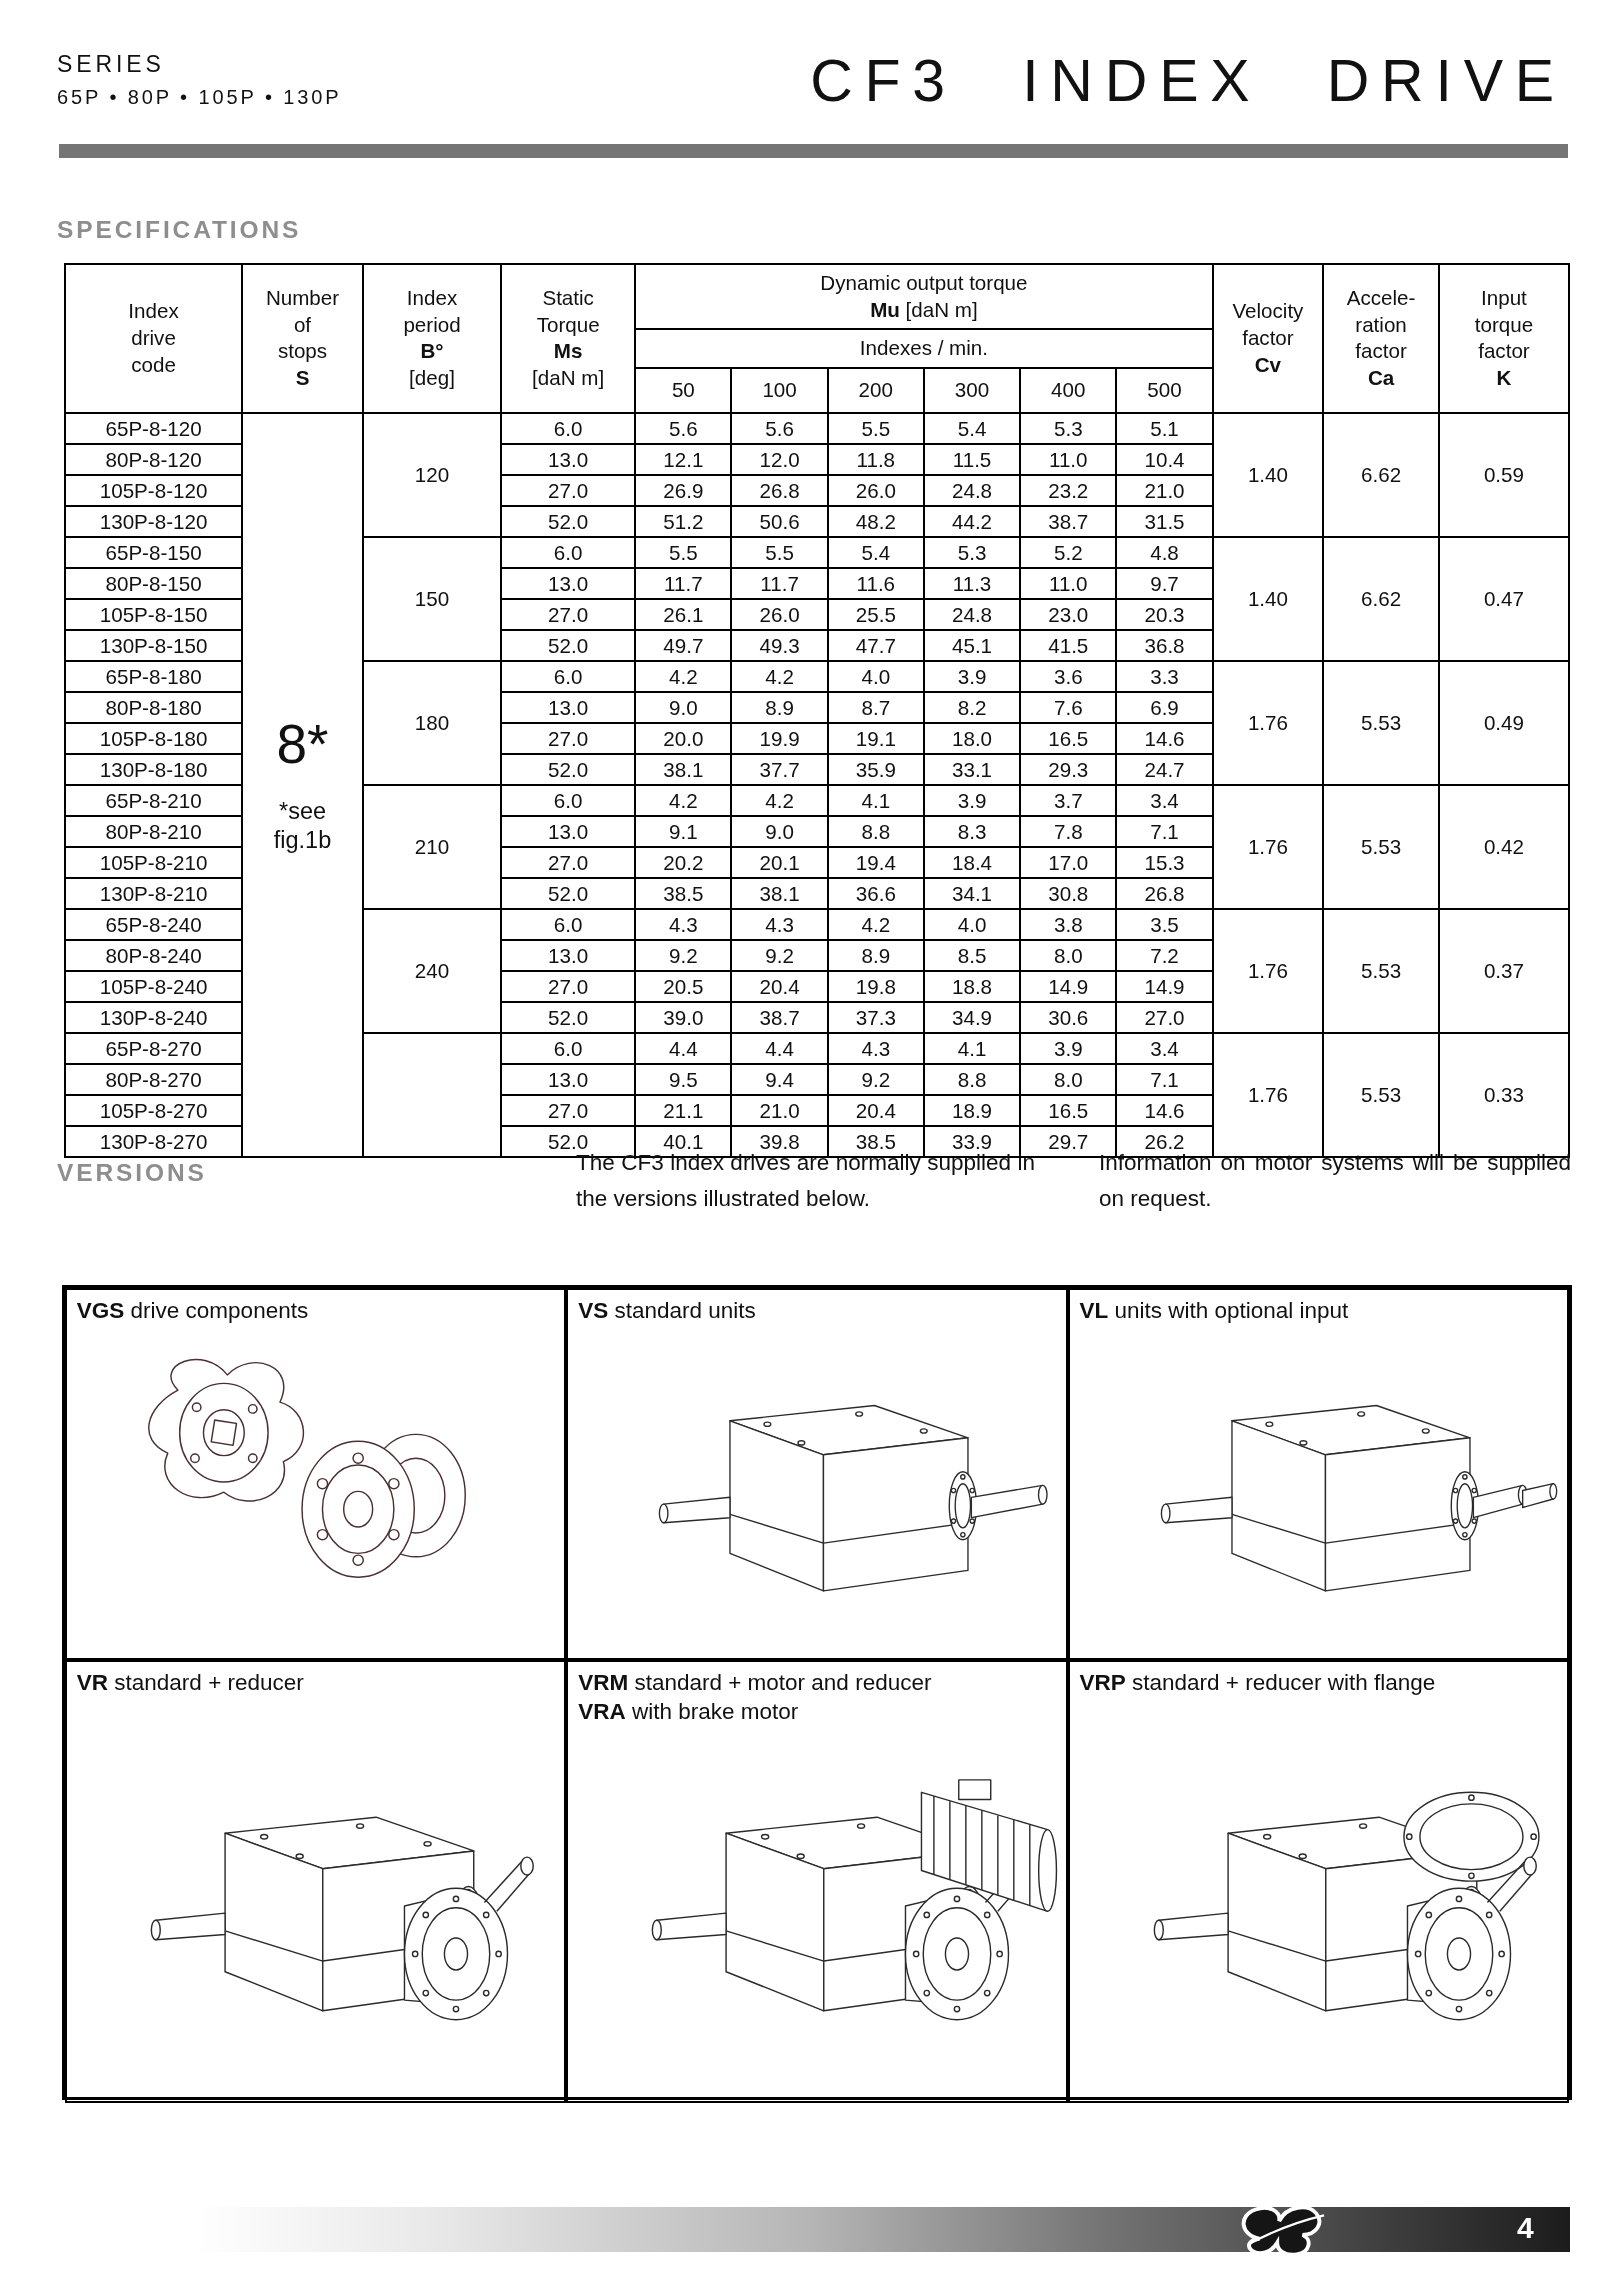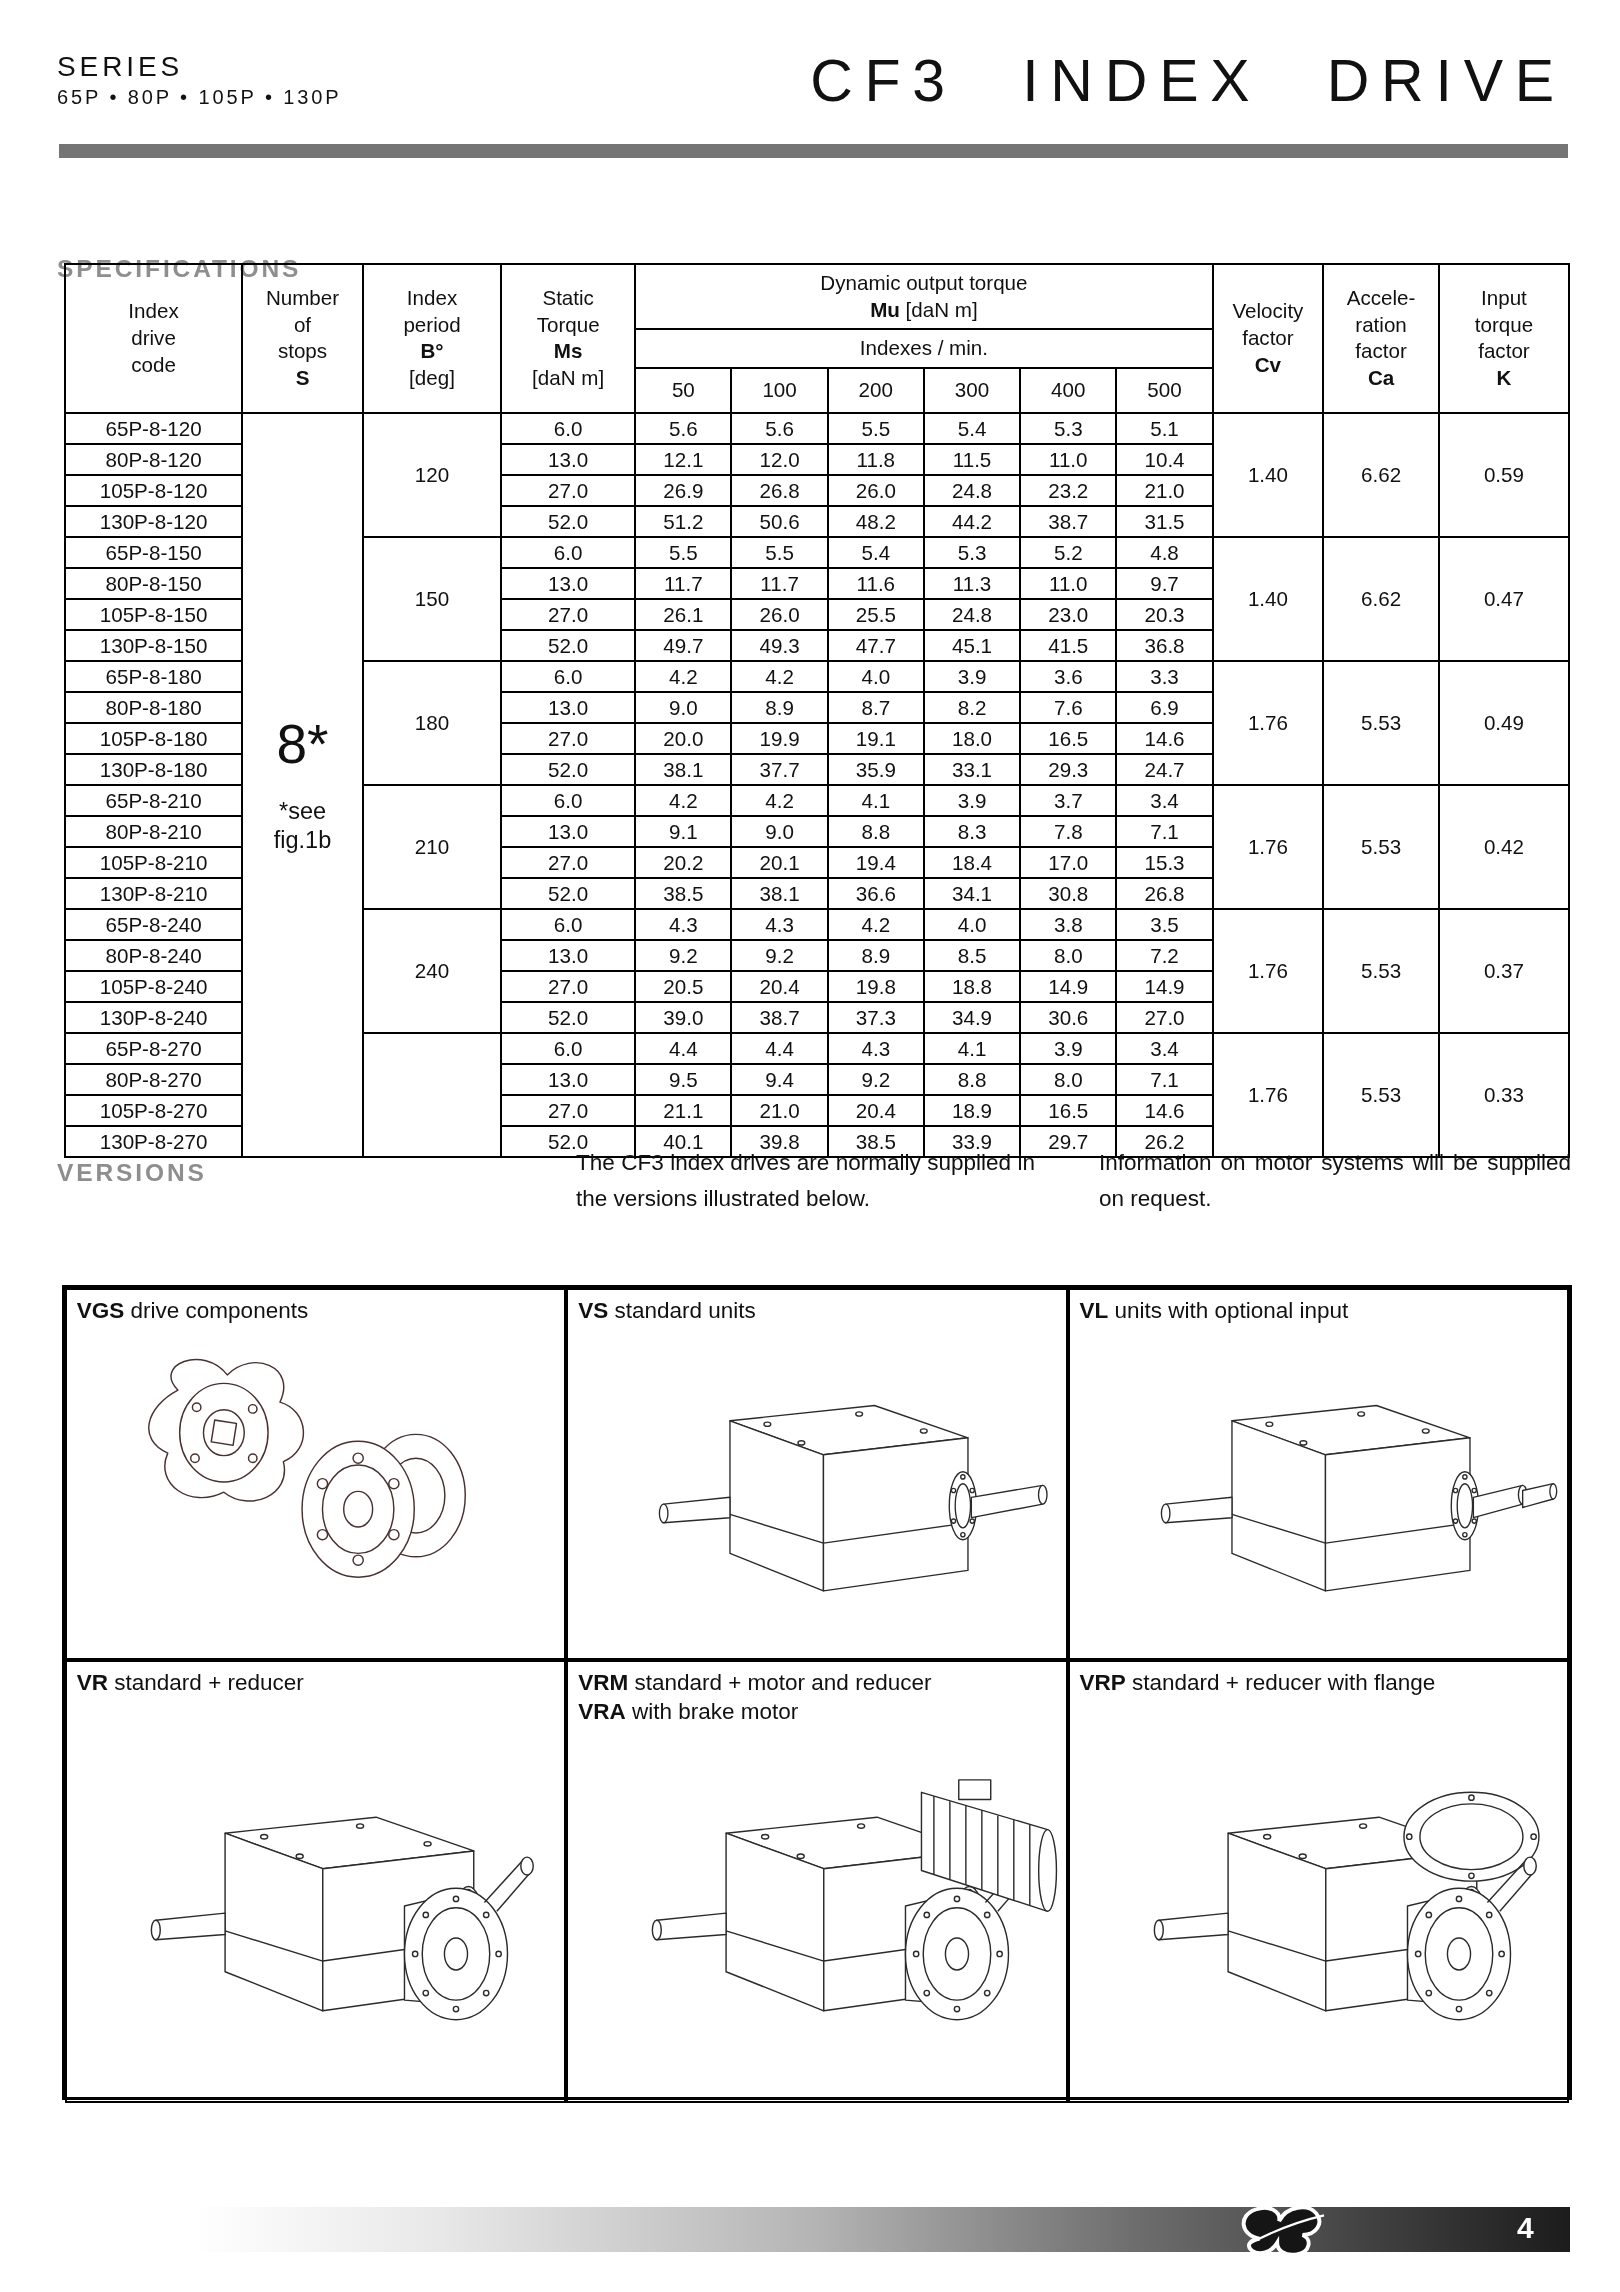--- a/index.html
+++ b/index.html
@@ -1,28 +1,28 @@
 <!DOCTYPE html>
 <html><head>
 <meta charset="utf-8">
 <style>
   html,body{margin:0;padding:0;background:#e8e8e8;}
   .page{position:relative;width:1620px;height:2293px;background:#fff;margin:0 auto;
         font-family:"Liberation Sans",sans-serif;color:#111;overflow:hidden;}
 
   
-  .series-label{position:absolute;left:57px;top:51px;font-size:28px;letter-spacing:3.9px;}
+  .series-label{position:absolute;left:57px;top:51px;font-size:23px;letter-spacing:3.9px;}
   .series-models{position:absolute;left:57px;top:86px;font-size:20px;letter-spacing:2.9px;}
   .page-title{position:absolute;right:54px;top:47px;font-size:59px;letter-spacing:11.8px;
               word-spacing:37px;font-weight:400;white-space:nowrap;}
   .head-bar{position:absolute;left:59px;top:144px;width:1509px;height:13.7px;background:#757575;}
 
   
   .sec-head{position:absolute;font-size:24.5px;font-weight:700;letter-spacing:2.9px;color:#8e8e8e;}
-  #spec-head{left:57px;top:216px;margin-top:39px;}
+  #spec-head{left:57px;top:216px;}
   #ver-head{left:57px;top:1159px;}
 
   
   .spec-table{position:absolute;left:64px;top:263px;width:1506px;border-collapse:collapse;
               table-layout:fixed;border:2.9px solid #000;}
   .spec-table th,.spec-table td{border:2px solid #000;text-align:center;padding:0;}
   .spec-table thead th{font-weight:400;font-size:20.6px;line-height:1.3;padding:4.9px 2px;vertical-align:middle;}
   .spec-table thead tr:last-child th{border-bottom:2.9px solid #000;height:33px;}
   .thickb{border-bottom:2.9px solid #000 !important;}
   .vthick{border-left:2.9px solid #000 !important;}

